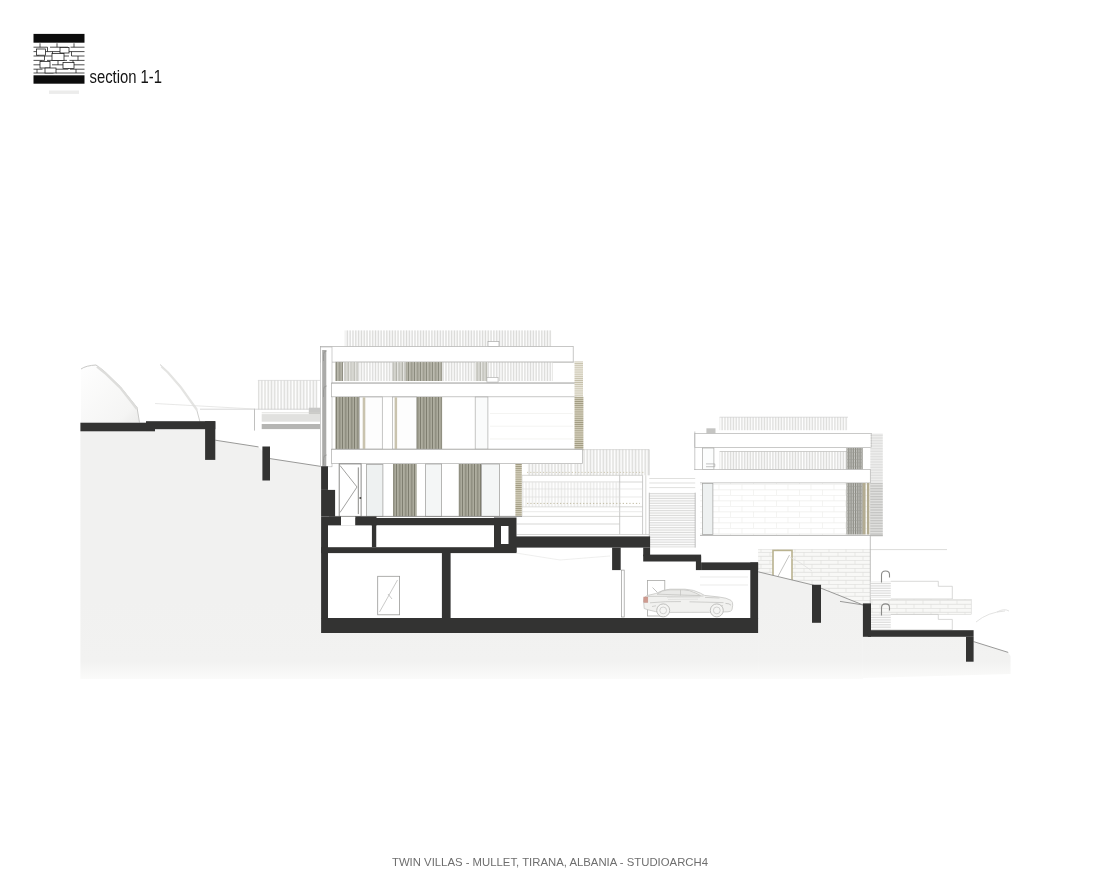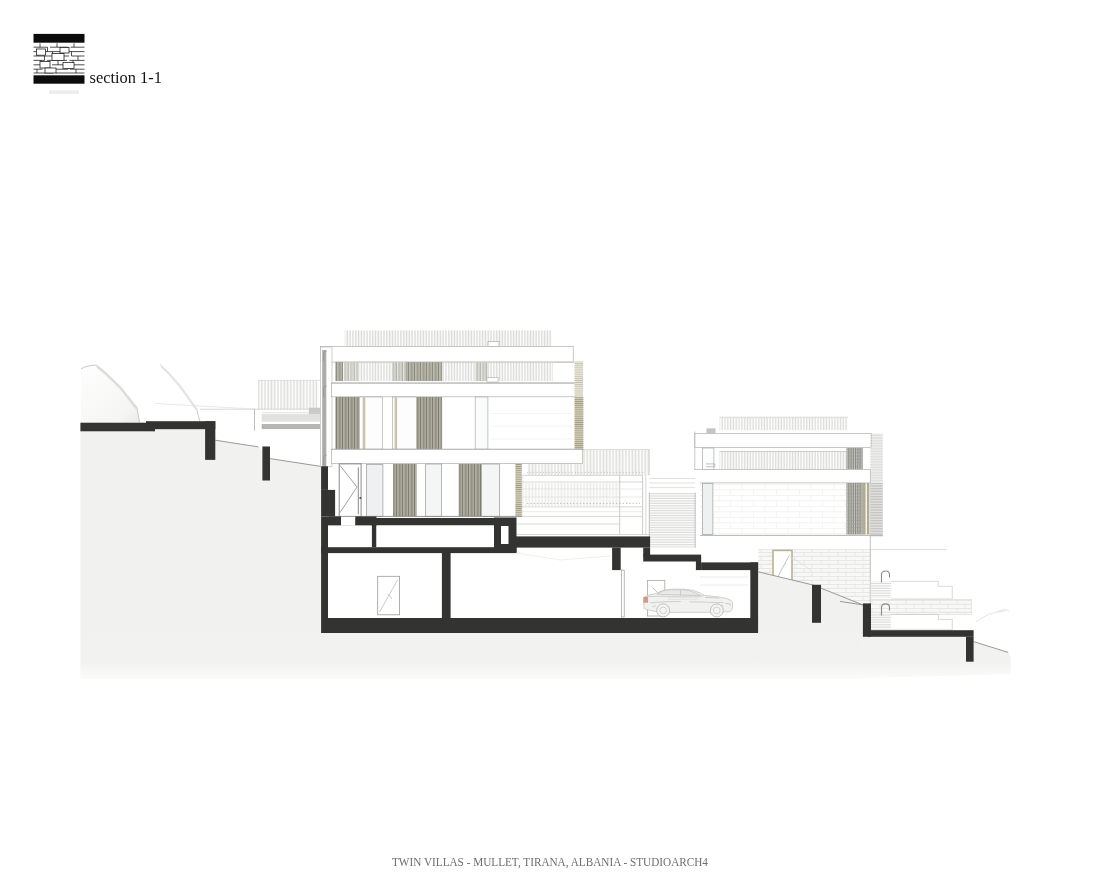--- a/index.html
+++ b/index.html
@@ -1,17 +1,17 @@
 <!DOCTYPE html>
 <html><head>
 <meta charset="utf-8">
 <style>
 html,body{margin:0;padding:0;background:#ffffff;}
 #page{width:1100px;height:888px;position:relative;overflow:hidden;background:#ffffff;
-font-family:Liberation Serif, serif;}
+font-family:Liberation Sans, sans-serif;}
 svg{position:absolute;left:0;top:0;}
 </style>
 </head>
 <body>
 <div id="page">
 <svg width="1100" height="888" viewBox="0 0 1100 888">
 <defs>
 <linearGradient id="gnd" x1="0" y1="600" x2="0" y2="682" gradientUnits="userSpaceOnUse">
 <stop offset="0" stop-color="#f1f1f0"></stop>
 <stop offset="0.75" stop-color="#f2f2f1"></stop>

